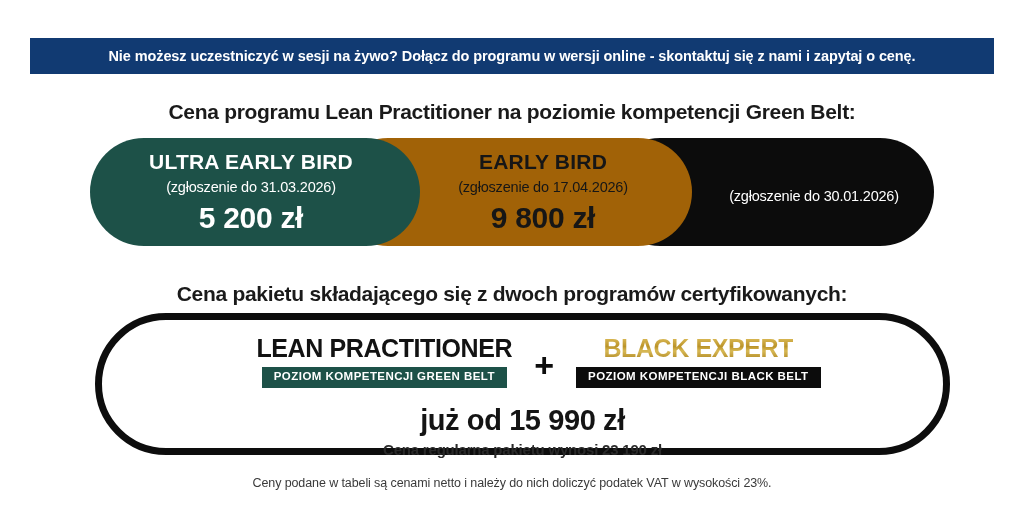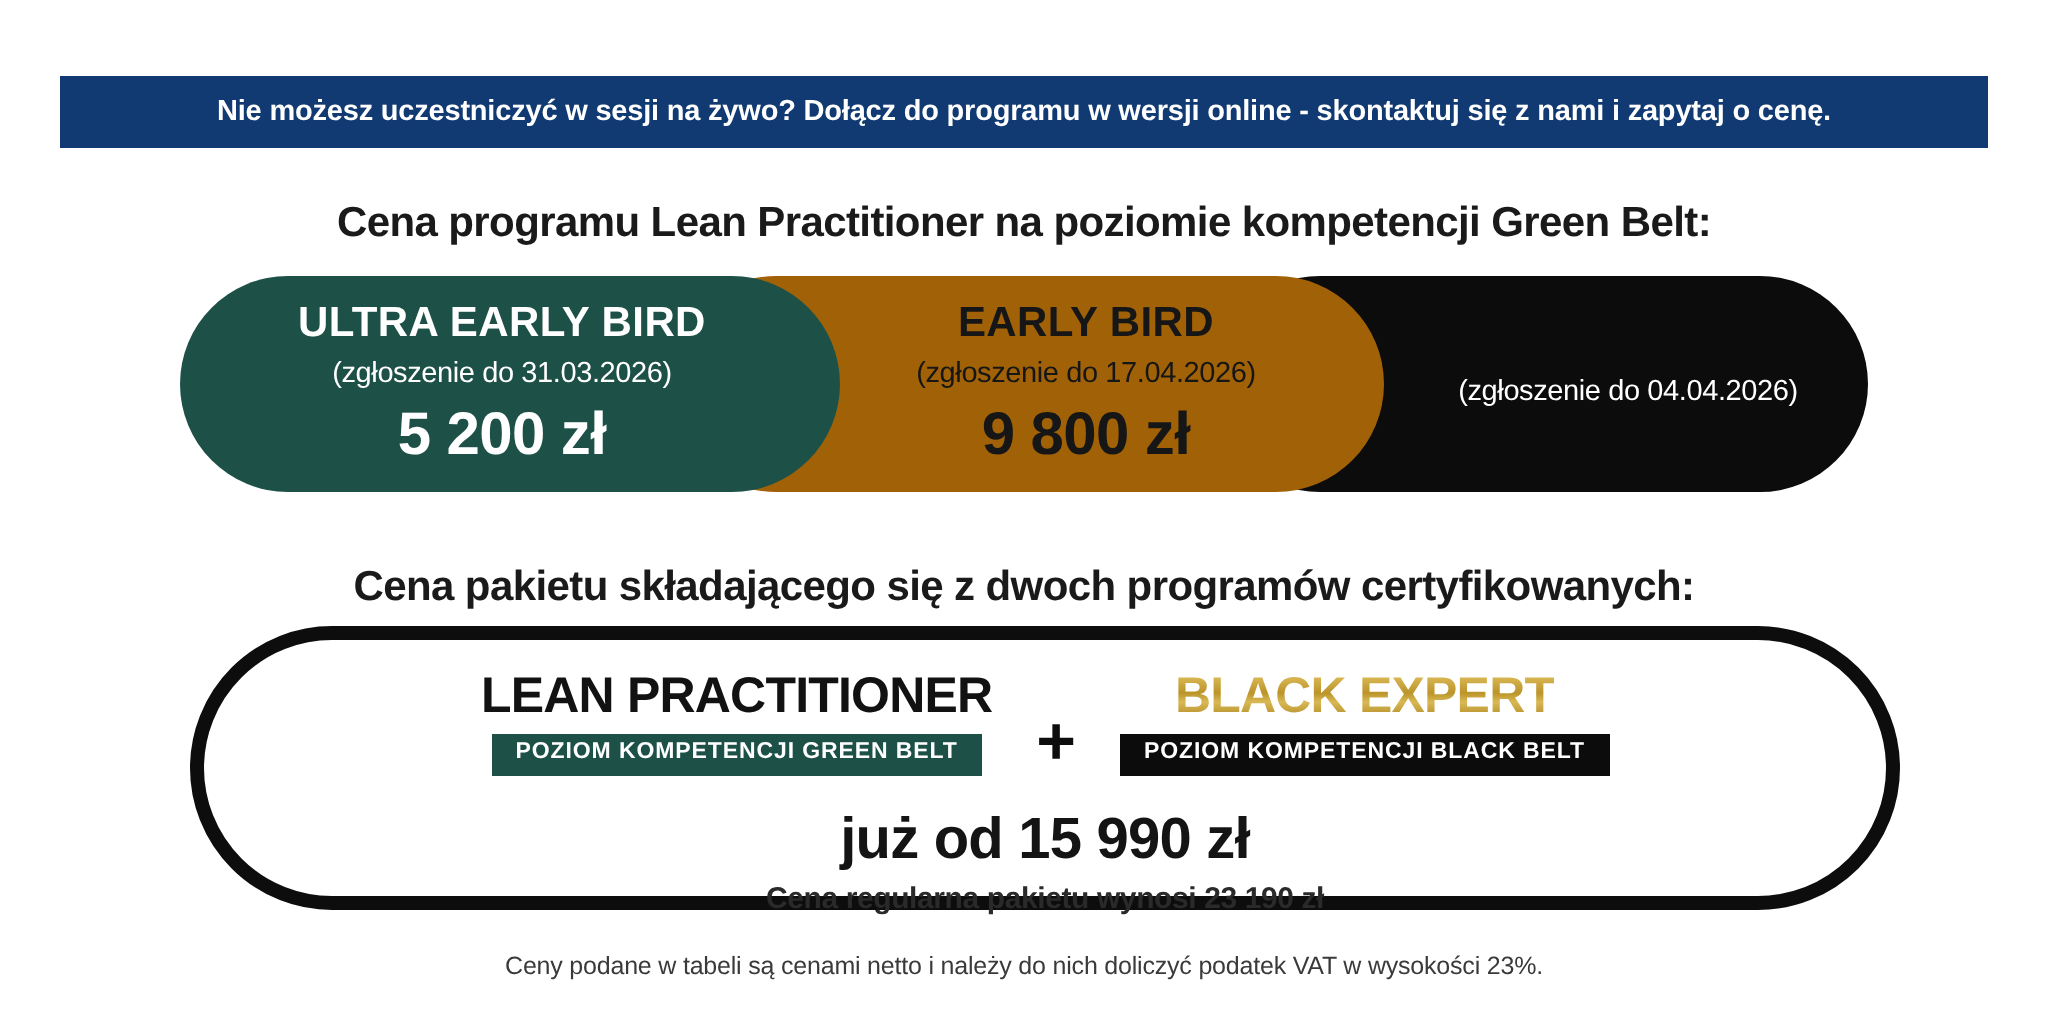--- a/index.html
+++ b/index.html
@@ -128,25 +128,25 @@
     top: 313px;
     width: 855px;
     height: 142px;
     box-sizing: border-box;
     border: 7px solid #0d0d0d;
     border-radius: 71px;
     background: #ffffff;
   }
   .bundle-programs {
     position: absolute;
-    left: 0;
+    left: 16px;
     top: 16px;
     width: 841px;
     display: flex;
-    align-items: flex-end;
+    align-items: center;
     justify-content: center;
   }
   .program {
     display: flex;
     flex-direction: column;
     align-items: center;
   }
   .program-title {
     font-size: 25px;
     font-weight: bold;
@@ -223,21 +223,21 @@
 <div class="notice-banner">
   <span class="notice-banner-text">Nie możesz uczestniczyć w sesji na żywo? Dołącz do programu w wersji online - skontaktuj się z nami i zapytaj o cenę.</span>
 </div>
 
 <div class="section-heading heading-tiers">Cena programu Lean Practitioner na poziomie kompetencji Green Belt:</div>
 
 <div class="tiers-row">
 
   <div class="tier tier-regular">
     <div class="tier-inner">
-      <div class="tier-deadline">(zgłoszenie do 04.04.2026)</div>
+      <div class="tier-deadline">(zgłoszenie do 30.01.2026)</div>
     </div>
   </div>
 
   <div class="tier tier-early">
     <div class="tier-inner">
       <div class="tier-name">EARLY BIRD</div>
       <div class="tier-deadline">(zgłoszenie do 17.04.2026)</div>
       <div class="tier-price">9 800 zł</div>
     </div>
   </div>

